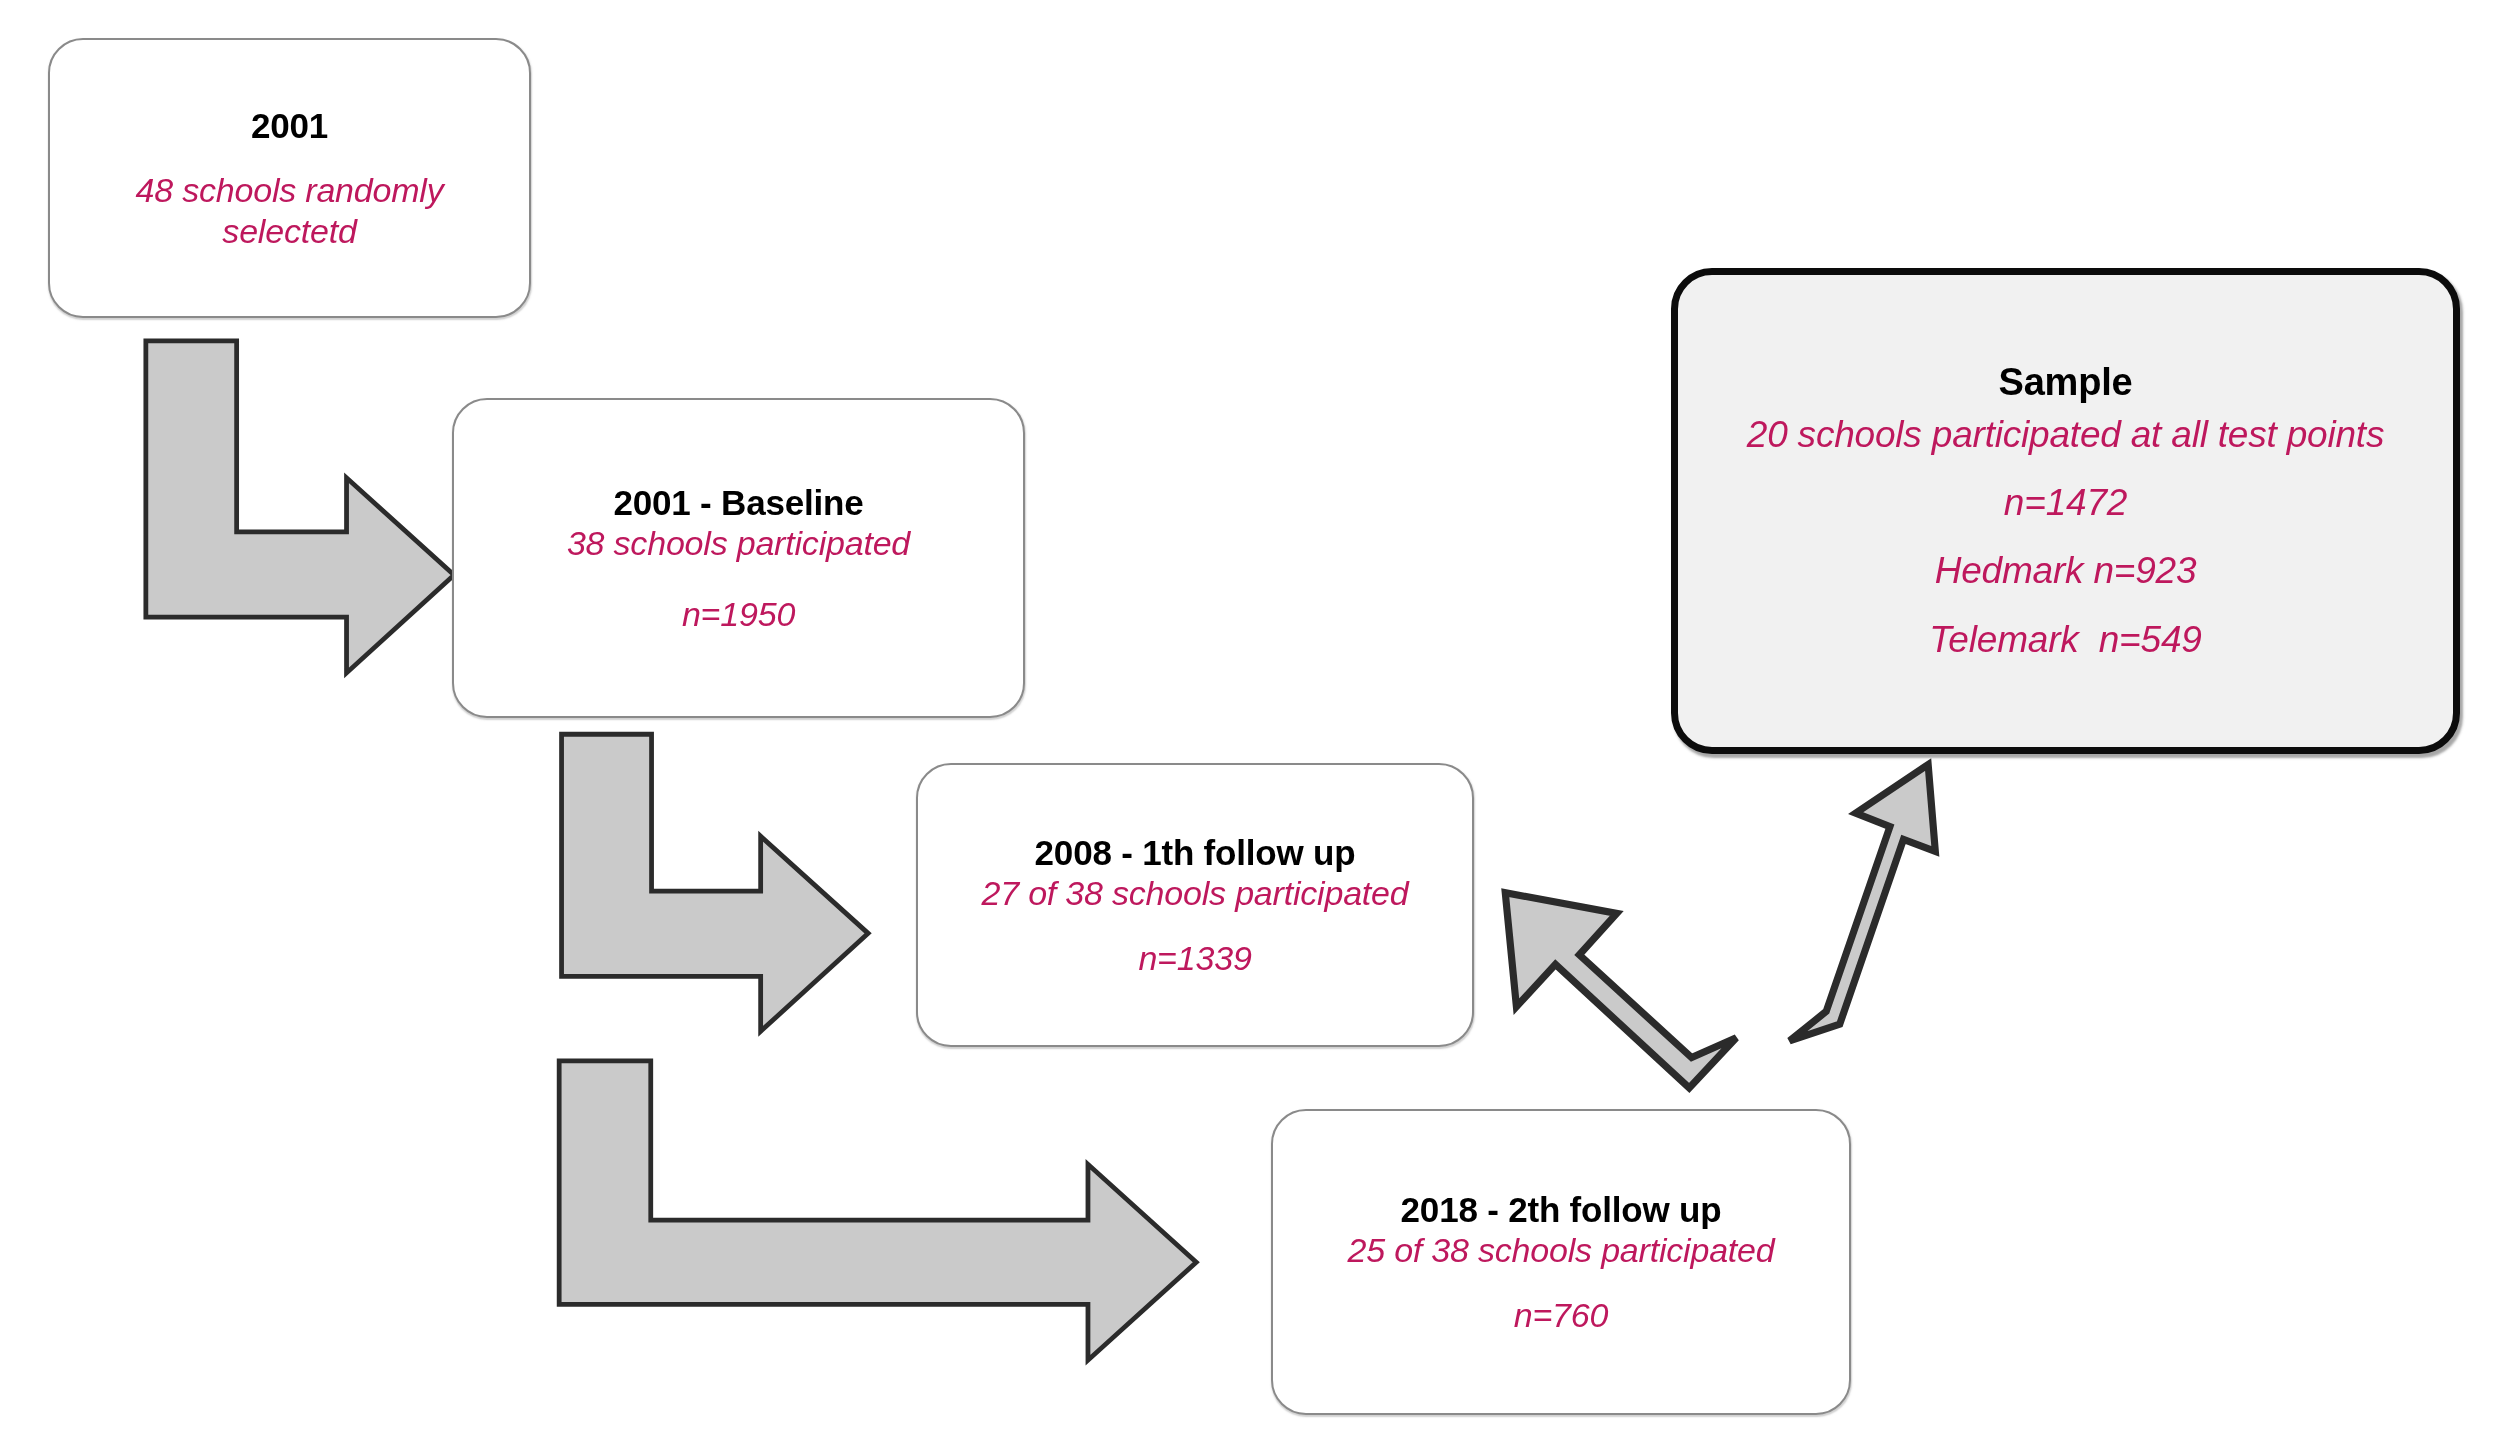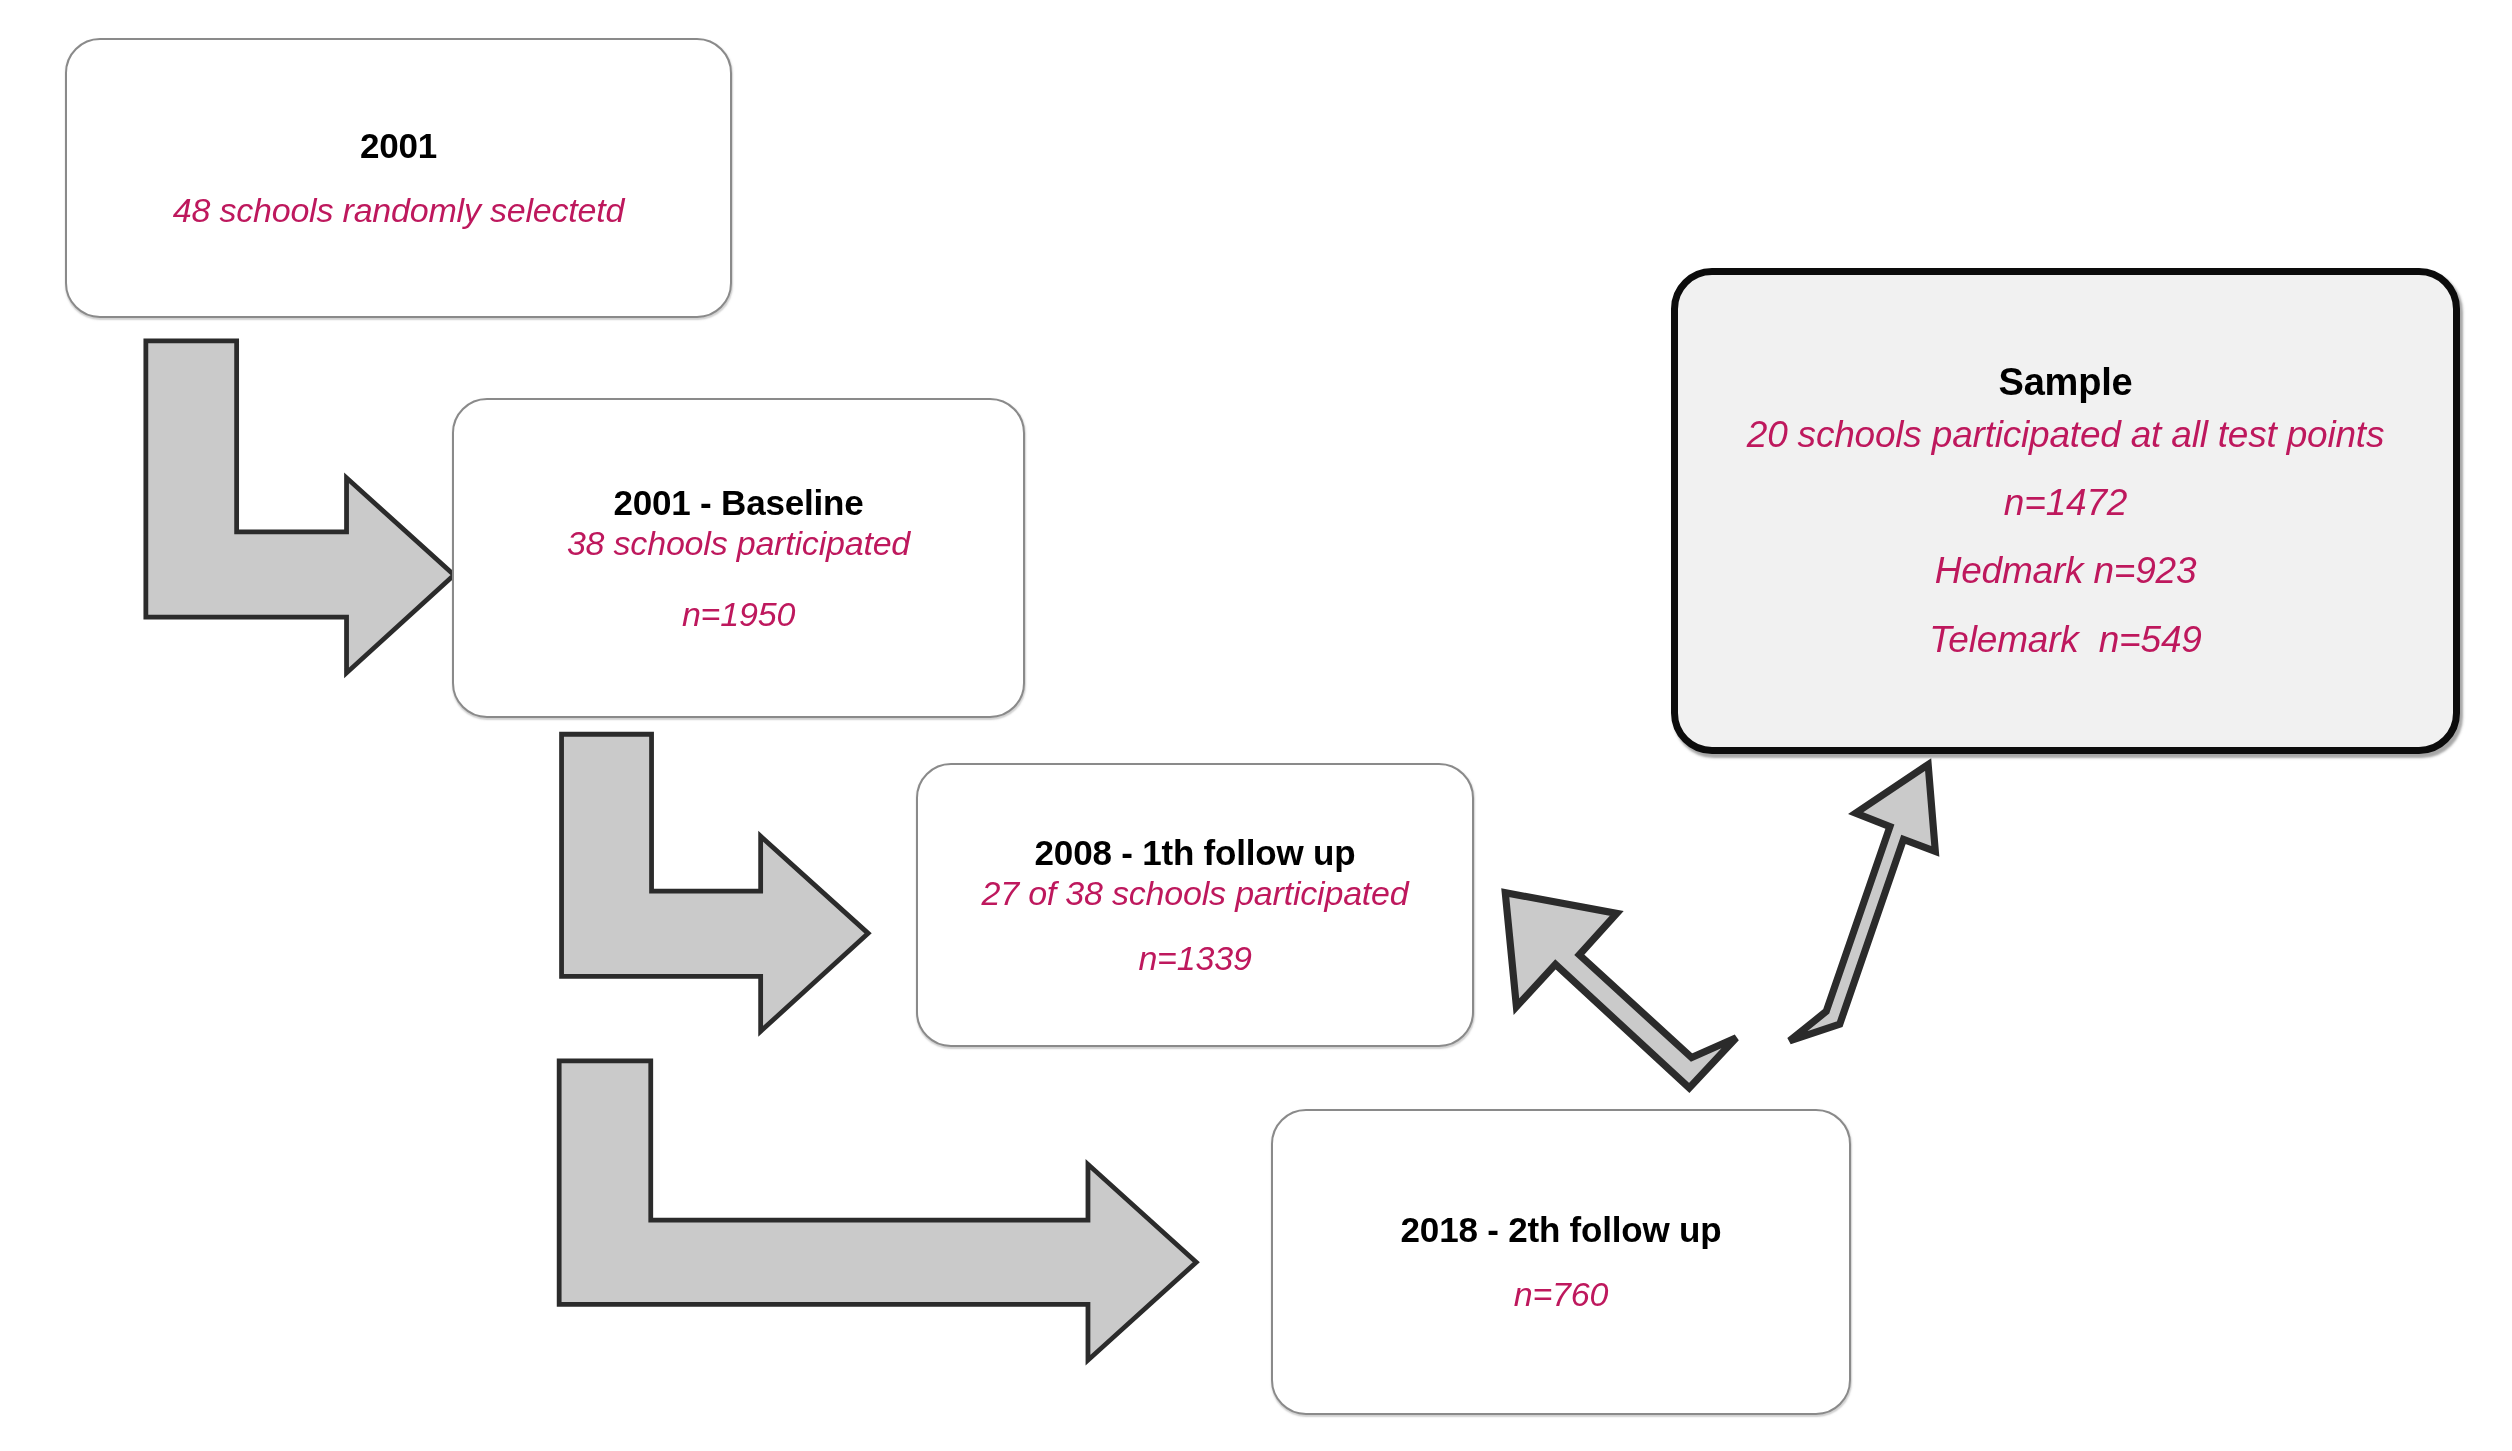--- a/index.html
+++ b/index.html
@@ -65,21 +65,21 @@
     white-space: pre-wrap;
   }
   .node.sample .node-line {
     font-size: 37px;
   }
   .gap-sm { height: 8px; }
   .gap-md { height: 24px; }
   .gap-lg { height: 30px; }
 
   
-  #node-2001           { left: 65px;   top: 38px;   width: 667px;  height: 280px; padding: 8px 22px; }
+  #node-2001           { left: 48px;   top: 38px;   width: 483px;  height: 280px; padding: 8px 22px; }
   #node-baseline       { left: 452px;  top: 398px;  width: 573px;  height: 320px; padding: 12px 21px; }
   #node-followup-1     { left: 916px; top: 763px;  width: 558px;  height: 284px; padding: 4px 21px; }
   #node-followup-2     { left: 1271px; top: 1109px; width: 580px;  height: 306px; padding: 8px 21px; }
   #node-sample         { left: 1671px; top: 268px;  width: 789px;  height: 486px; padding: 9.6px 27px; }
 
   #node-2001 .stack,
   #node-baseline .stack,
   #node-followup-1 .stack,
   #node-followup-2 .stack,
   #node-sample .stack {
@@ -129,20 +129,21 @@
       <div class="node-title">2008 - 1th follow up</div>
       <div class="node-line">27 of 38 schools participated</div>
       <div class="gap-md"></div>
       <div class="node-line">n=1339</div>
     </div>
   </div>
 
   <div id="node-followup-2" class="node">
     <div class="stack">
       <div class="node-title">2018 - 2th follow up</div>
+      <div class="node-line">25 of 38 schools participated</div>
       <div class="gap-md"></div>
       <div class="node-line">n=760</div>
     </div>
   </div>
 
   <div id="node-sample" class="node sample">
     <div class="stack">
       <div class="node-title">Sample</div>
       <div class="gap-sm"></div>
       <div class="node-line">20 schools participated at all test points</div>

